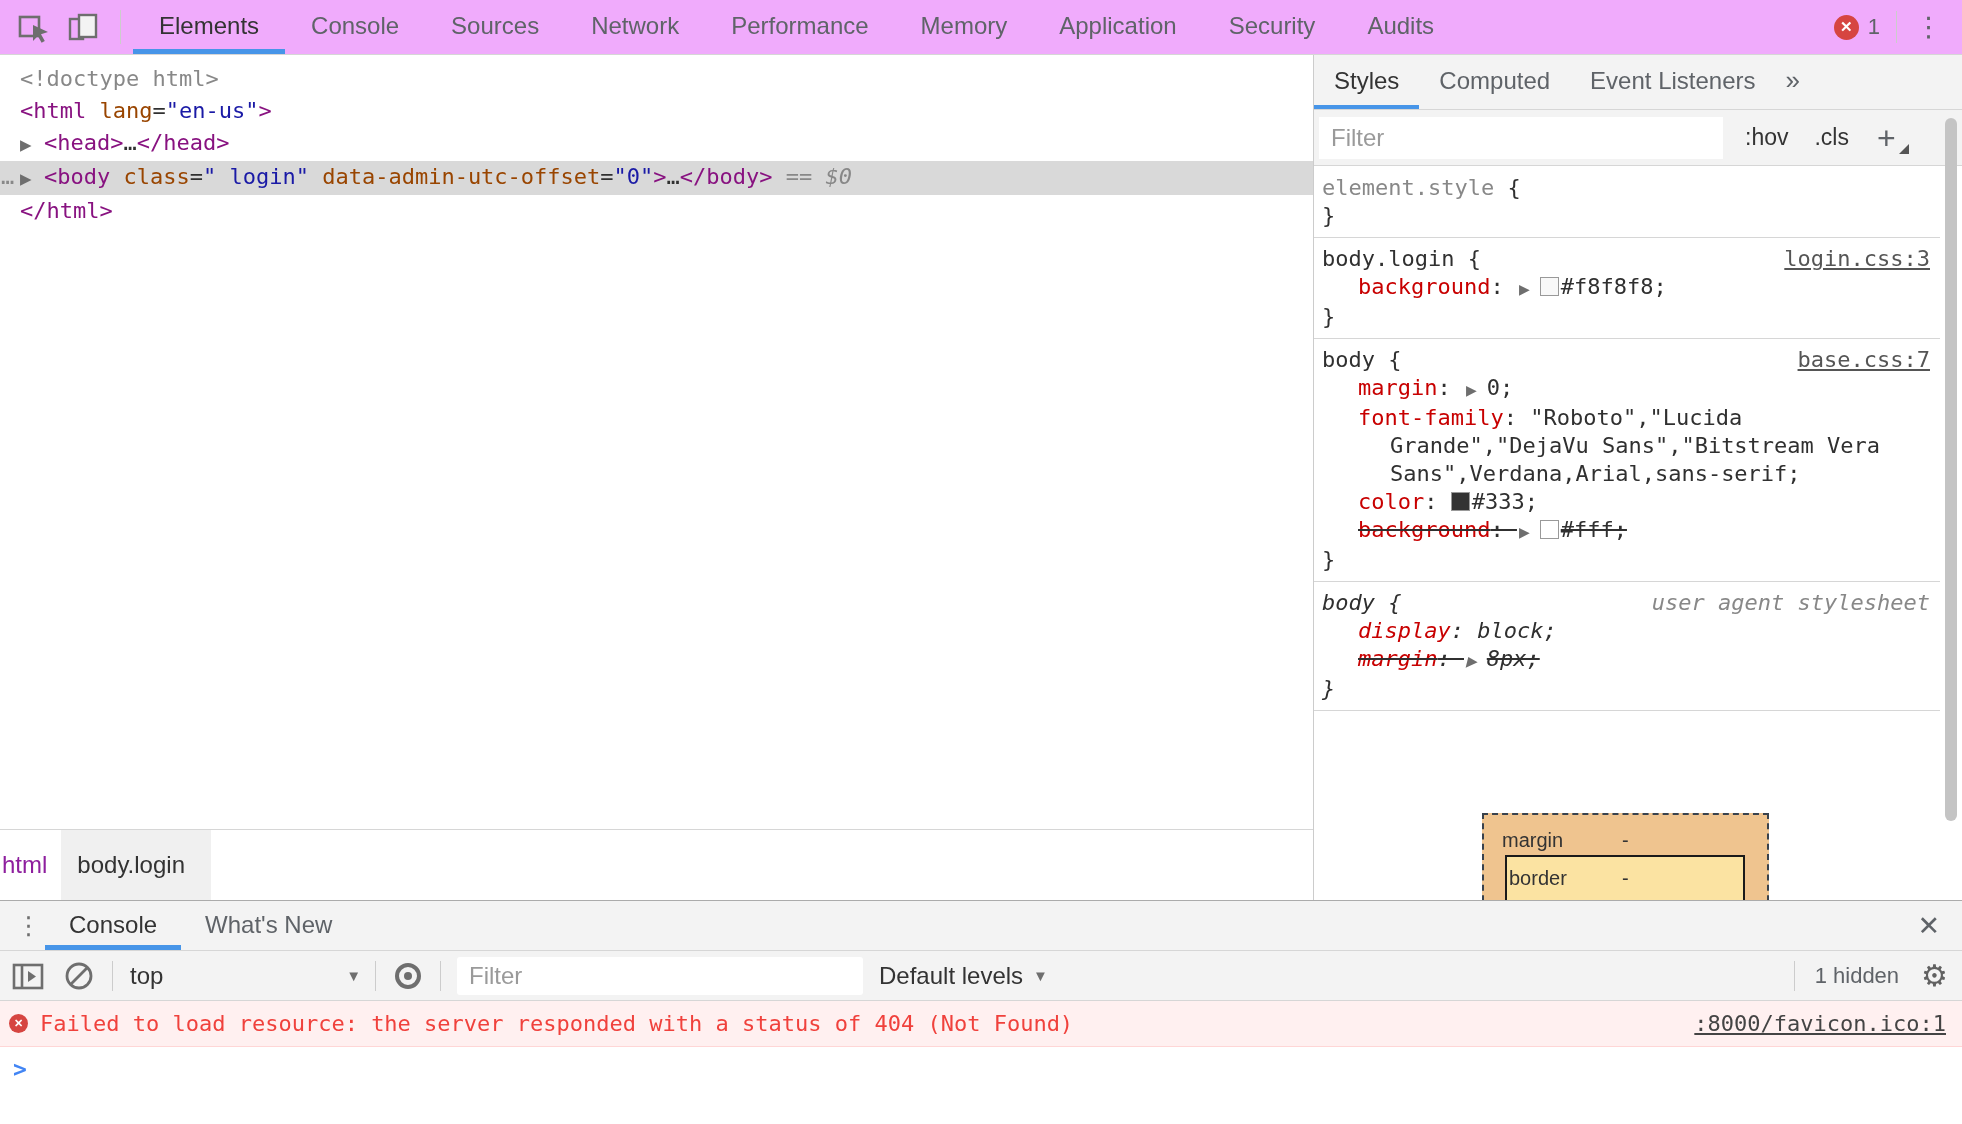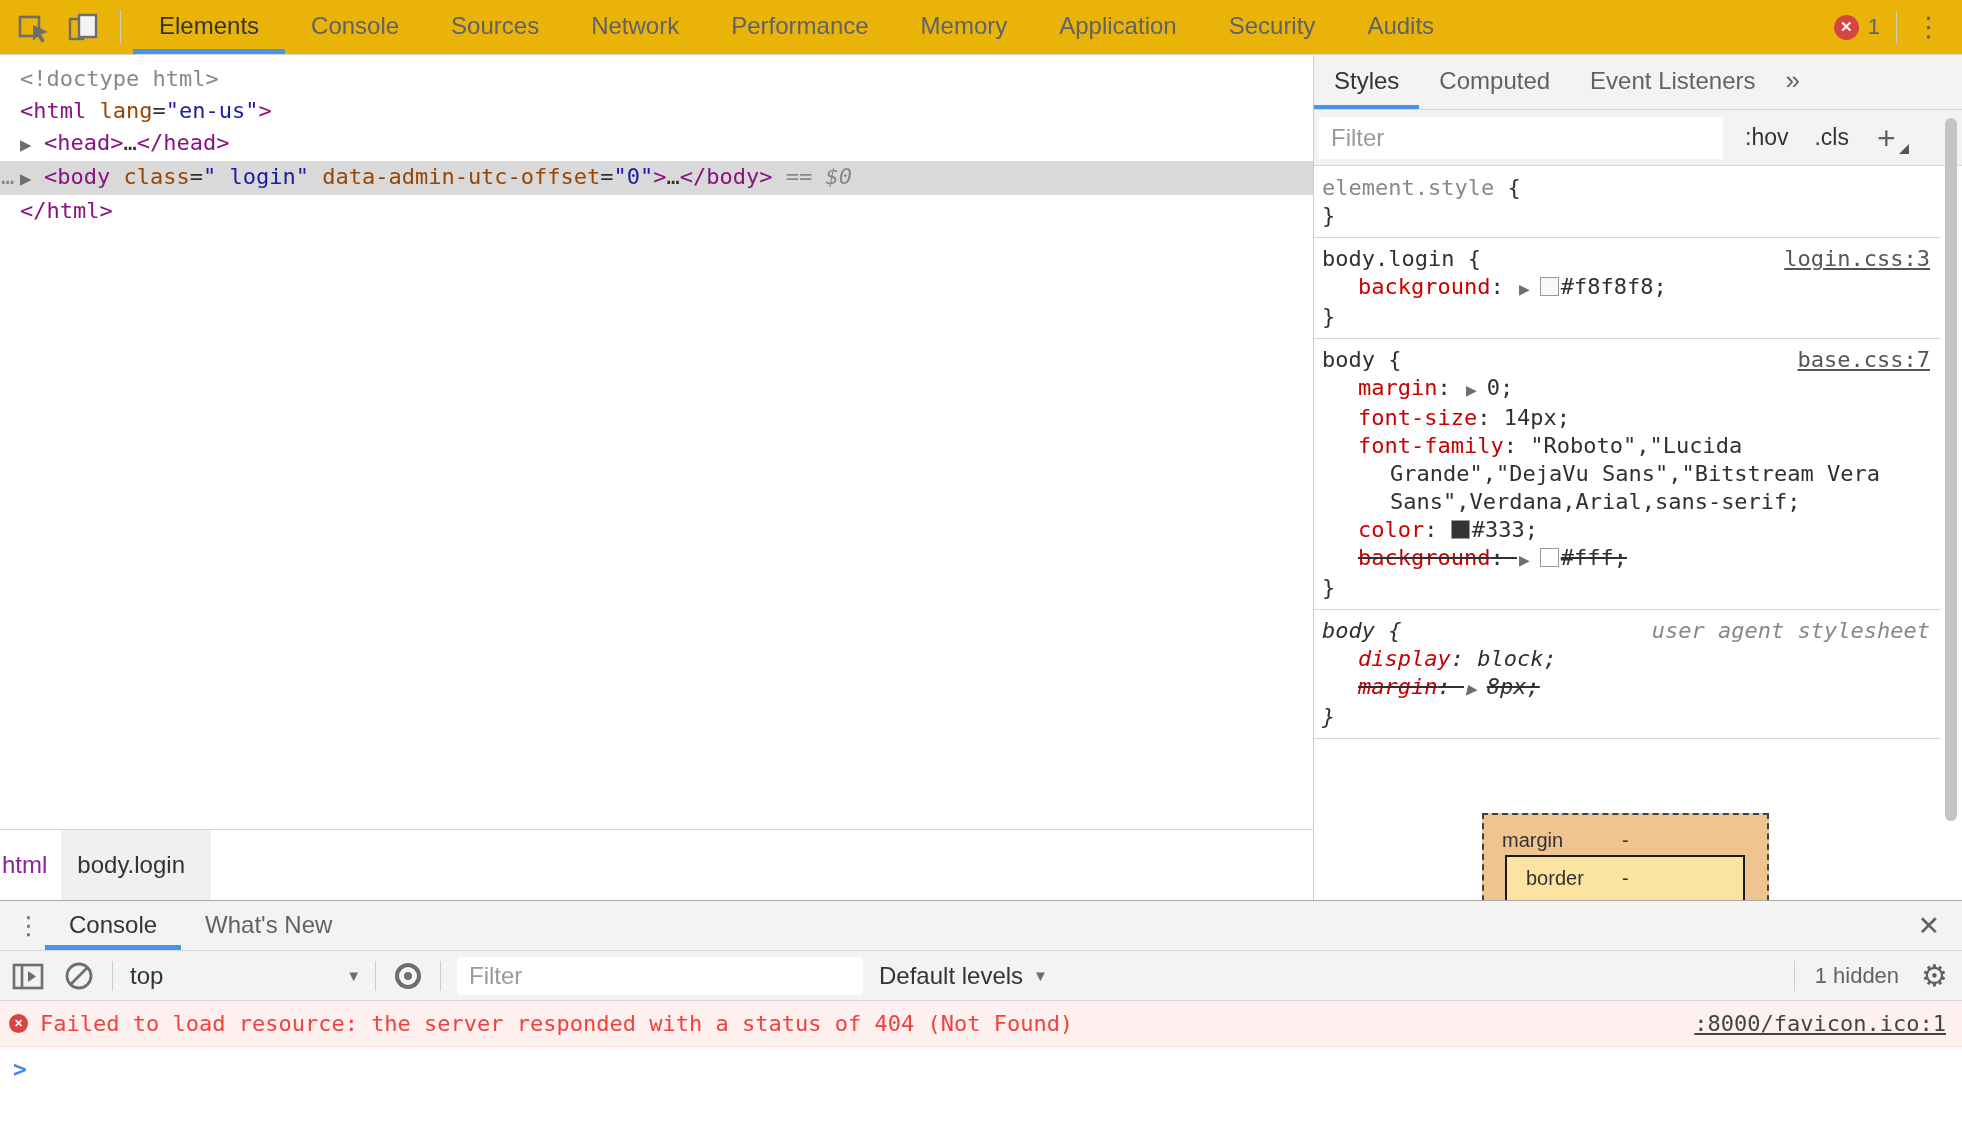--- a/index.html
+++ b/index.html
@@ -1,21 +1,21 @@
 <!DOCTYPE html>
 <html><head>
 <meta charset="utf-8">
 <style>
   * { margin:0; padding:0; box-sizing:border-box; }
   html,body { width:1962px; height:1124px; background:#fff; font-family:"Liberation Sans", sans-serif; }
   .app { position:relative; width:1962px; height:1124px; overflow:hidden; background:#fff; }
 
   
   .main-tabbar { position:absolute; left:0; top:0; width:1962px; height:55px;
-    background:#eab308; border-bottom:1px solid #d6d6d6; display:flex; align-items:stretch; }
+    background:#f0abfc; border-bottom:1px solid #d6d6d6; display:flex; align-items:stretch; }
   .tb-icon { width:34px; height:34px; align-self:center; margin-left:16px; display:flex; align-items:center; justify-content:center; }
   .tb-icon svg { display:block; }
   .tb-sep { width:1px; background:#ccc; margin:10px 0 10px 20px; }
   .main-tabs { display:flex; margin-left:12px; }
   .main-tab { padding:0 26px; line-height:52px; font-size:24px; color:#5f6368; cursor:default; }
   .main-tab.selected { color:#333; box-shadow:inset 0 -5px 0 #4795e8; }
   .tb-right { margin-left:auto; display:flex; align-items:center; padding-right:20px; }
   .err-badge { width:25px; height:25px; border-radius:50%; background:#d64541; color:#fff;
     font-size:15px; font-weight:bold; display:flex; align-items:center; justify-content:center; }
   .err-count { font-size:22px; color:#5f6368; margin:0 16px 0 9px; }
@@ -73,21 +73,21 @@
   .twisty2 { display:inline-block; color:#6e6e6e; font-size:14px; font-family:"Liberation Sans",sans-serif; margin:0 10px 0 2px; }
   .swatch { display:inline-block; width:19px; height:19px; border:1px solid #999; vertical-align:-2px; margin-right:2px; }
   .close-line { line-height:28px; padding-left:8px; }
 
   
   .bm-margin { position:absolute; left:168px; top:758px; width:287px; height:160px;
     background:#efc48f; border:2px dashed #39424d; font-size:20px; color:#333; }
   .bm-label { position:absolute; left:18px; top:14px; }
   .bm-val { position:absolute; left:138px; top:14px; }
   .bm-border { position:absolute; left:21px; top:40px; right:22px; bottom:-2px; background:#fbe3a2; border:2px solid #1a1a1a; }
-  .bm-border .bm-label { left:19px; top:10px; }
+  .bm-border .bm-label { left:2px; top:10px; }
   .bm-border .bm-val { left:115px; top:10px; }
 
   .styles-scrollbar { position:absolute; right:0; top:0; width:22px; bottom:0; }
   .styles-scrollbar .thumb { position:absolute; left:5px; top:63px; width:12px; height:703px; border-radius:6px; background:#c4c4c4; }
 
   
   .drawer { position:absolute; left:0; top:900px; width:1962px; height:224px; background:#fff; border-top:1px solid #ababab; }
   .drawer-tabbar { position:relative; height:50px; background:#f3f3f3; border-bottom:1px solid #d6d6d6; display:flex; align-items:stretch; }
   .drawer-kebab { font-size:25px; color:#6e6e6e; align-self:center; margin:0 4px 0 16px; }
   .drawer-tab { padding:0 24px; line-height:47px; font-size:24px; color:#5f6368; }
@@ -194,21 +194,20 @@
           <div class="rule">
             <span class="rule-link">login.css:3</span>
             <div class="sel-line"><span class="selector">body.login</span><span class="brace"> {</span></div>
             <div class="prop-line"><span class="prop-name">background</span><span class="colon">: </span><span class="twisty2">▶</span><span class="swatch" style="background: rgb(248, 248, 248);"></span><span class="prop-value">#f8f8f8;</span></div>
             <div class="close-line">}</div>
           </div>
           <div class="rule">
             <span class="rule-link">base.css:7</span>
             <div class="sel-line"><span class="selector">body</span><span class="brace"> {</span></div>
             <div class="prop-line"><span class="prop-name">margin</span><span class="colon">: </span><span class="twisty2">▶</span><span class="prop-value">0;</span></div>
-            <div class="prop-line"><span class="prop-name">font-size</span><span class="colon">: </span><span class="prop-value">14px;</span></div>
             <div class="prop-line"><span class="prop-name">font-family</span><span class="colon">: </span><span class="prop-value">"Roboto","Lucida</span></div>
             <div class="wrap-line">Grande","DejaVu Sans","Bitstream Vera</div>
             <div class="wrap-line">Sans",Verdana,Arial,sans-serif;</div>
             <div class="prop-line"><span class="prop-name">color</span><span class="colon">: </span><span class="swatch" style="background: rgb(51, 51, 51);"></span><span class="prop-value">#333;</span></div>
             <div class="prop-line struck"><span class="prop-name">background</span><span class="colon">: </span><span class="twisty2">▶</span><span class="swatch" style="background: rgb(255, 255, 255);"></span><span class="prop-value">#fff;</span></div>
             <div class="close-line">}</div>
           </div>
           <div class="rule italic">
             <span class="rule-link plain">user agent stylesheet</span>
             <div class="sel-line"><span class="selector">body</span><span class="brace"> {</span></div>

